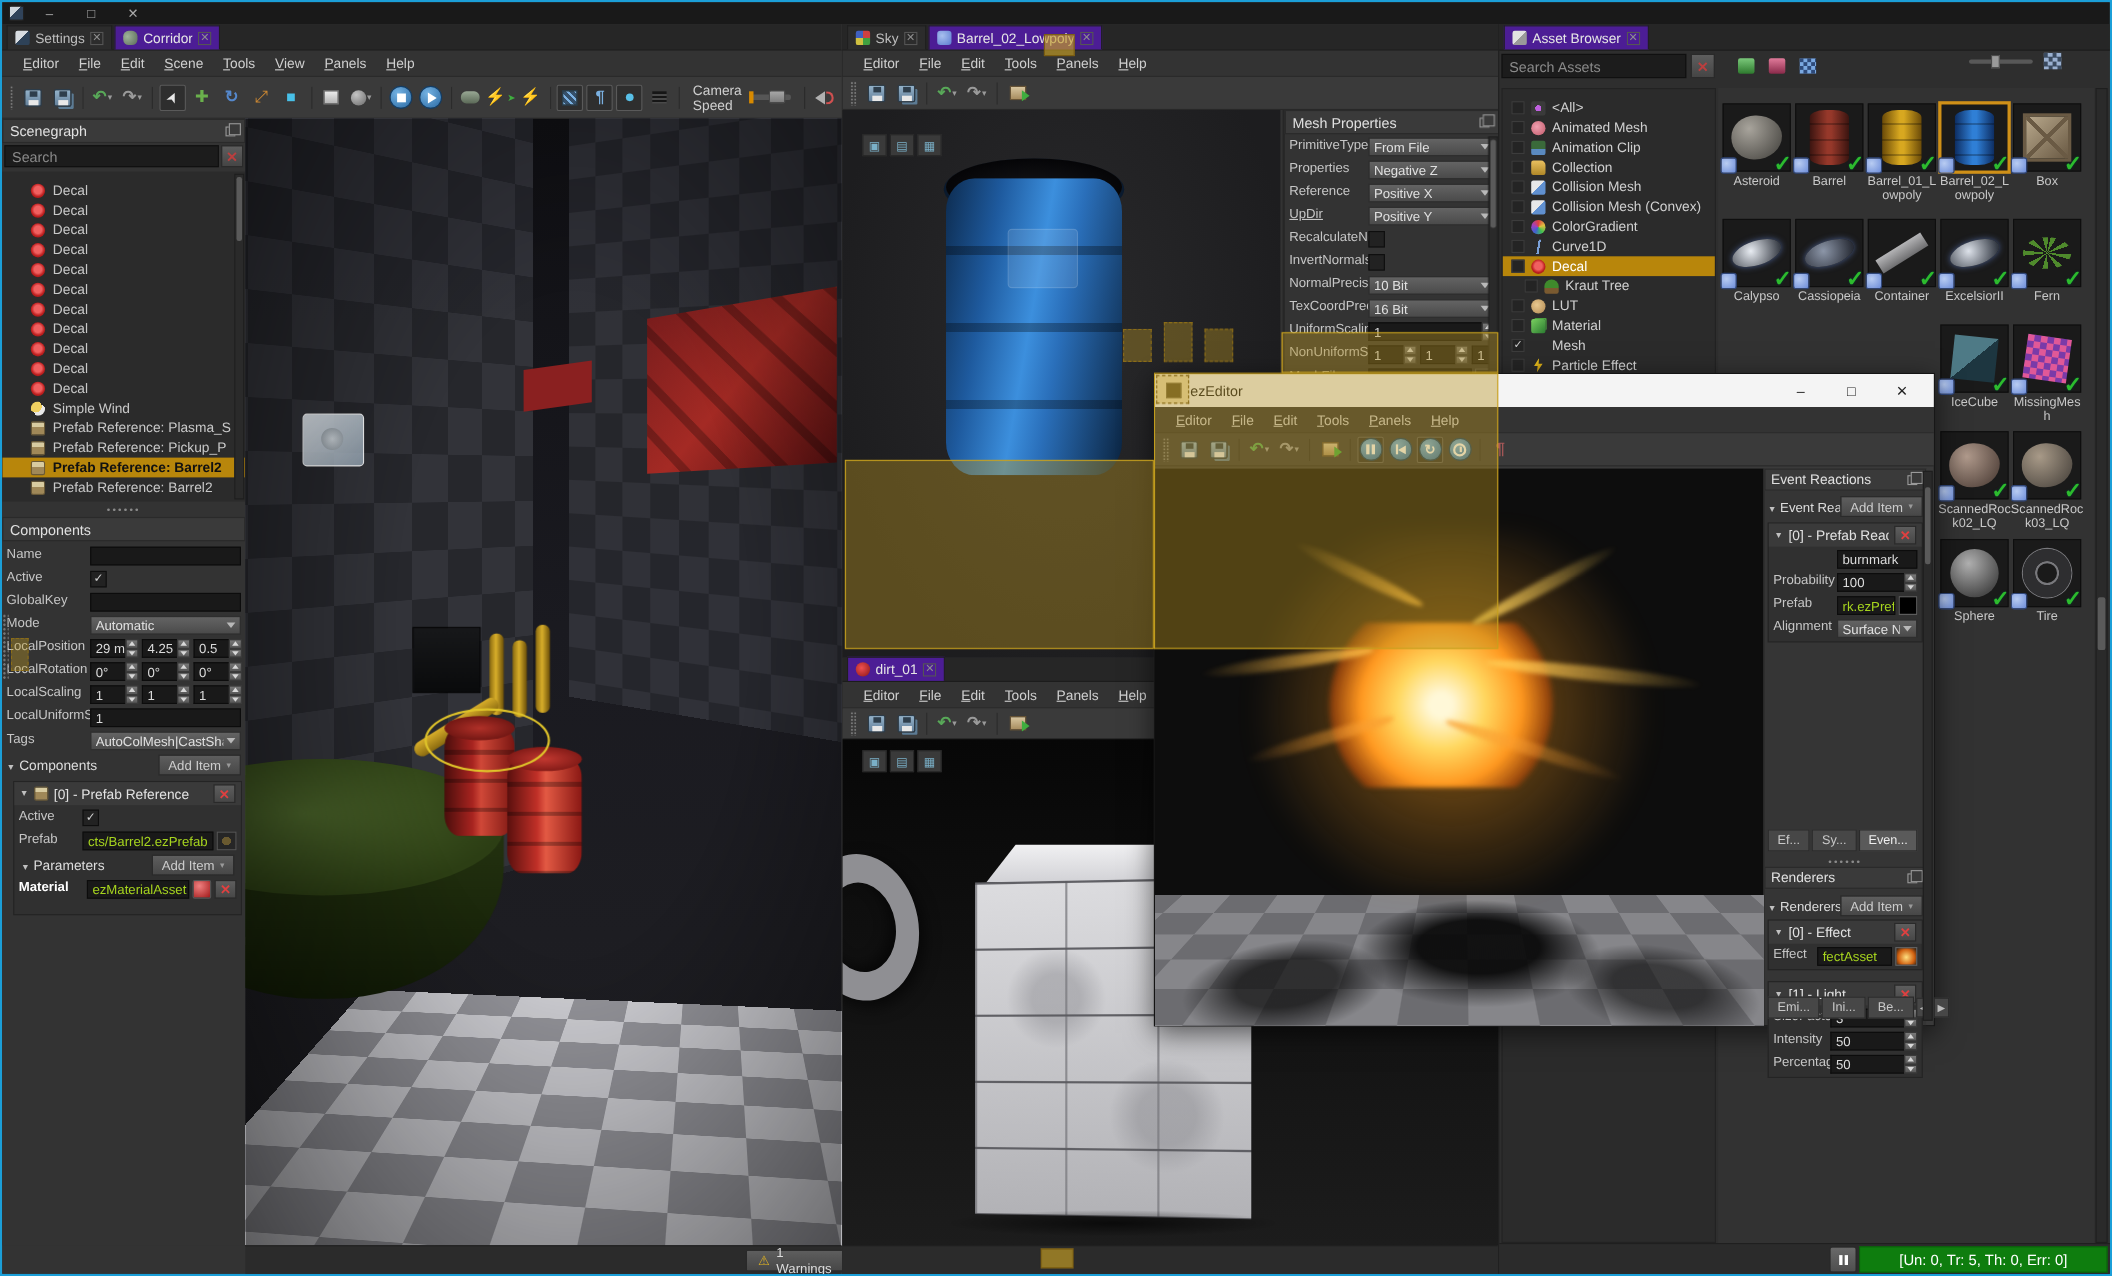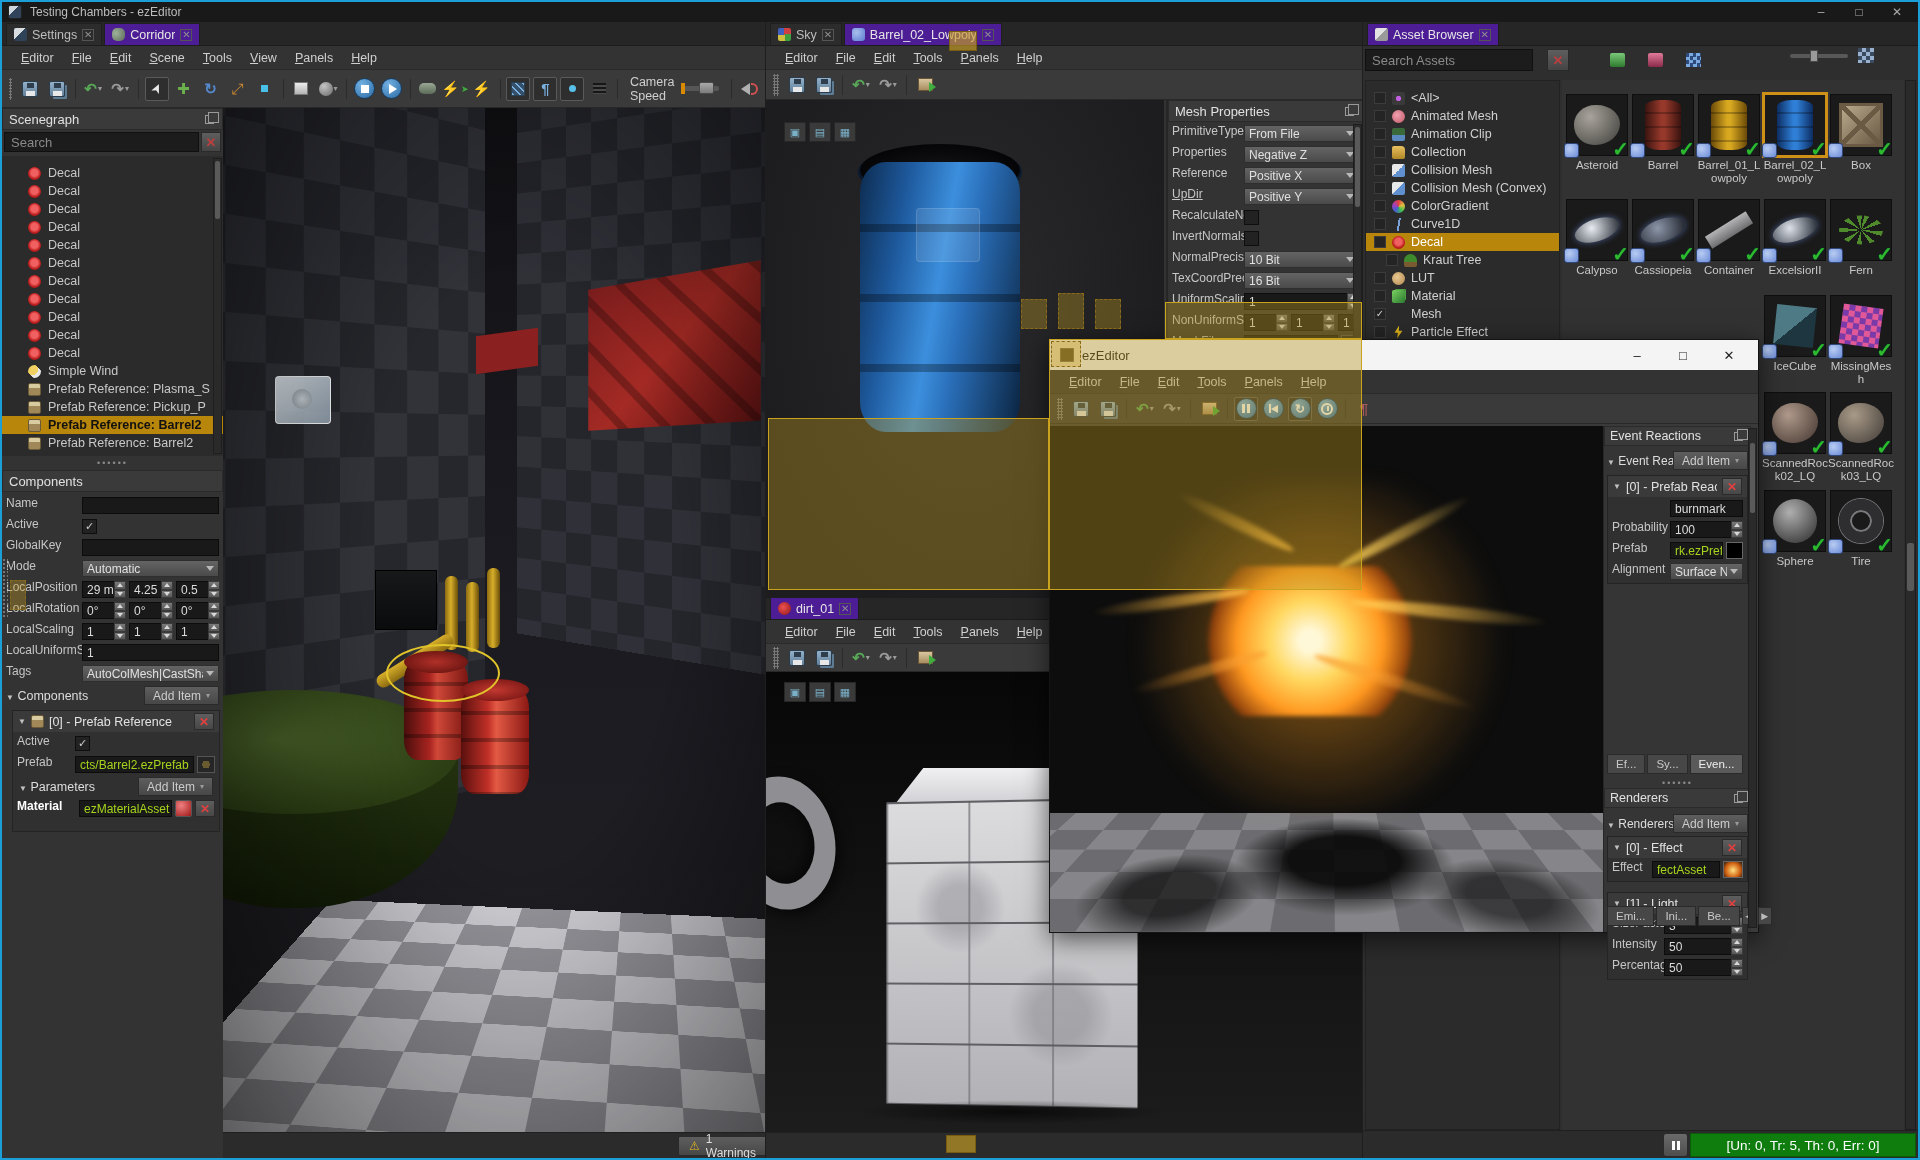--- a/index.html
+++ b/index.html
@@ -144,21 +144,20 @@
   .arrbtn{width:14px;height:18px;background:#474747;border:1px solid #2a2a2a;color:#bbb;font-size:9px;display:inline-flex;align-items:center;justify-content:center}
   .statusgreen{background:#0e7d0e;border:1px solid #0a5c0a;color:#fff;display:flex;align-items:center;justify-content:center;font-size:13.5px}
 </style>
 </head>
 <body>
 
 <div class="screen">
 
   <div class="a" id="titlebar">
     <span class="appico"></span>
-    <span class="ttl">Testing Chambers - ezEditor</span>
     <span class="winbtn">–</span>
     <span class="winbtn">□</span>
     <span class="winbtn">✕</span>
   </div>
 
   <div class="a col" id="colL">
     <div class="tabbar" id="l-tabs">
         <div class="tab">
           <span class="tic ic-ez-logo"></span>
           <span class="lbl">Settings</span>
@@ -788,21 +787,21 @@
   </div>
 
   <div class="a col" id="colR">
     <div class="tabbar">
       <div class="tab active">
         <span class="tic ic-box"></span>
         <span class="lbl">Asset Browser</span>
         <span class="cls">✕</span>
       </div>
     </div>
-    <div style="display:flex;align-items:center;gap:14px;padding:3px 2px;height:28px">
+    <div style="display:flex;align-items:center;gap:4px;padding:3px 2px;height:28px">
       <div class="sinput" style="width:168px;height:22px">Search Assets</div>
       <div class="xsq" style="width:22px;height:22px">✕</div>
       <span style="width:8px"></span>
       <div class="tbi">
           <span style="width:15px;height:14px;background:linear-gradient(#7ac87a,#2e7a2e);border-radius:2px"></span>
         </div>
       <div class="tbi">
           <span style="width:15px;height:14px;background:linear-gradient(#e07a9a,#8a2a4a);border-radius:2px"></span>
         </div>
       <div class="tbi">

